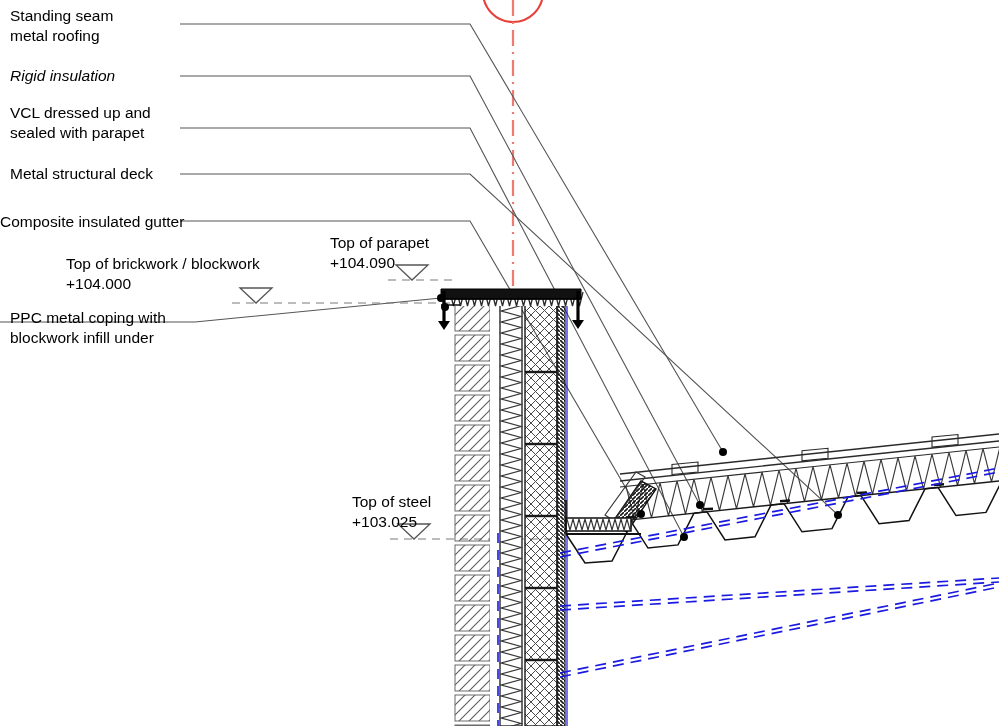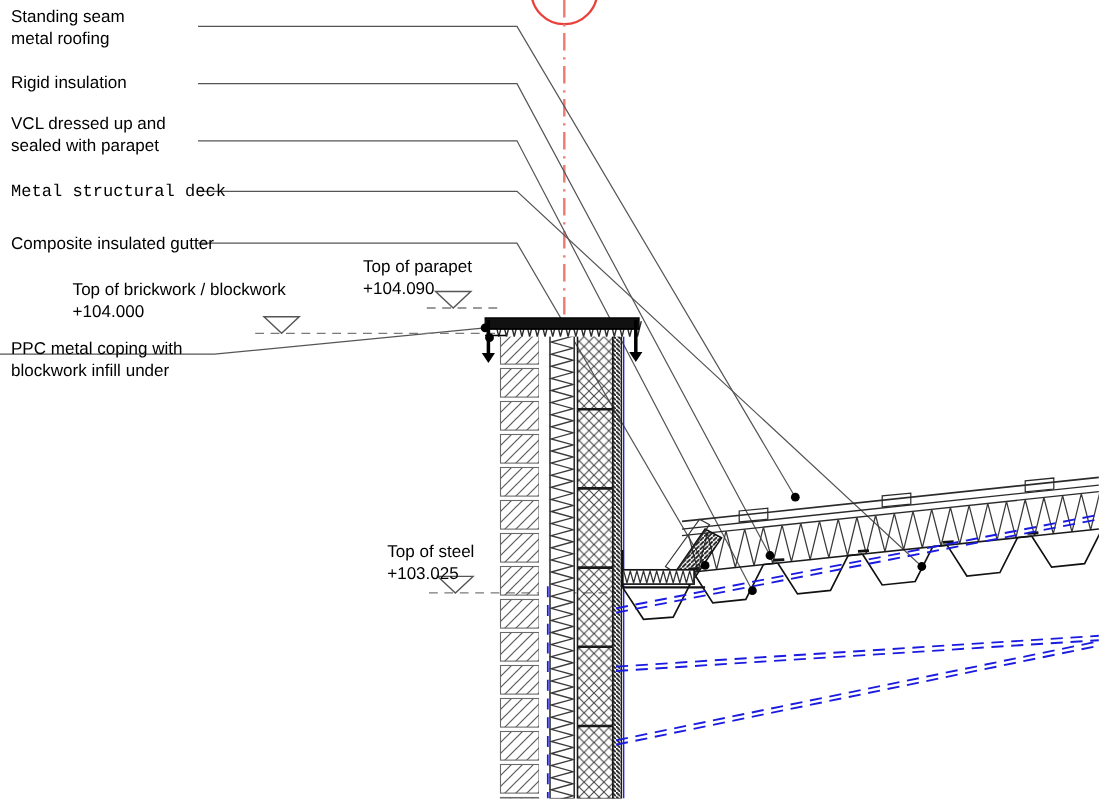--- a/index.html
+++ b/index.html
@@ -184,25 +184,25 @@
         <circle cx="684" cy="537" r="4" fill="#000"></circle>
         <circle cx="838" cy="515" r="4" fill="#000"></circle>
         <circle cx="641" cy="514" r="4" fill="#000"></circle>
         <circle cx="441" cy="298" r="4" fill="#000"></circle>
       </g>
   </svg>
 
   <div id="annLayer">
       <div class="lbl" style="left: 10px; top: 6px;">Standing seam
 metal roofing</div>
-      <div class="lbl" style="left: 10px; top: 66px;">Rigid insulation</div>
+      <div class="lbl" style="left: 10px; top: 66px; font-style: italic;">Rigid insulation</div>
       <div class="lbl" style="left: 10px; top: 103px;">VCL dressed up and
 sealed with parapet</div>
-      <div class="lbl" style="left: 10px; top: 164px; font-family: Liberation Mono, monospace;">Metal structural deck</div>
-      <div class="lbl" style="left: 10px; top: 212px;">Composite insulated gutter</div>
+      <div class="lbl" style="left: 10px; top: 164px;">Metal structural deck</div>
+      <div class="lbl" style="left: 0; top: 212px;">Composite insulated gutter</div>
       <div class="lbl" style="left: 10px; top: 308px;">PPC metal coping with
 blockwork infill under</div>
     </div>
   <div id="lvlLayer">
       <div class="lbl right" style="left: 330px; top: 233px; width: 0px; white-space: nowrap; text-align: left;">
         <div>Top of parapet</div>
         <div style="text-align: right; width: 0px;">+104.090</div>
       </div>
       <div class="lbl right" style="left: 66px; top: 254px; width: 0px; white-space: nowrap; text-align: left;">
         <div>Top of brickwork / blockwork</div>

